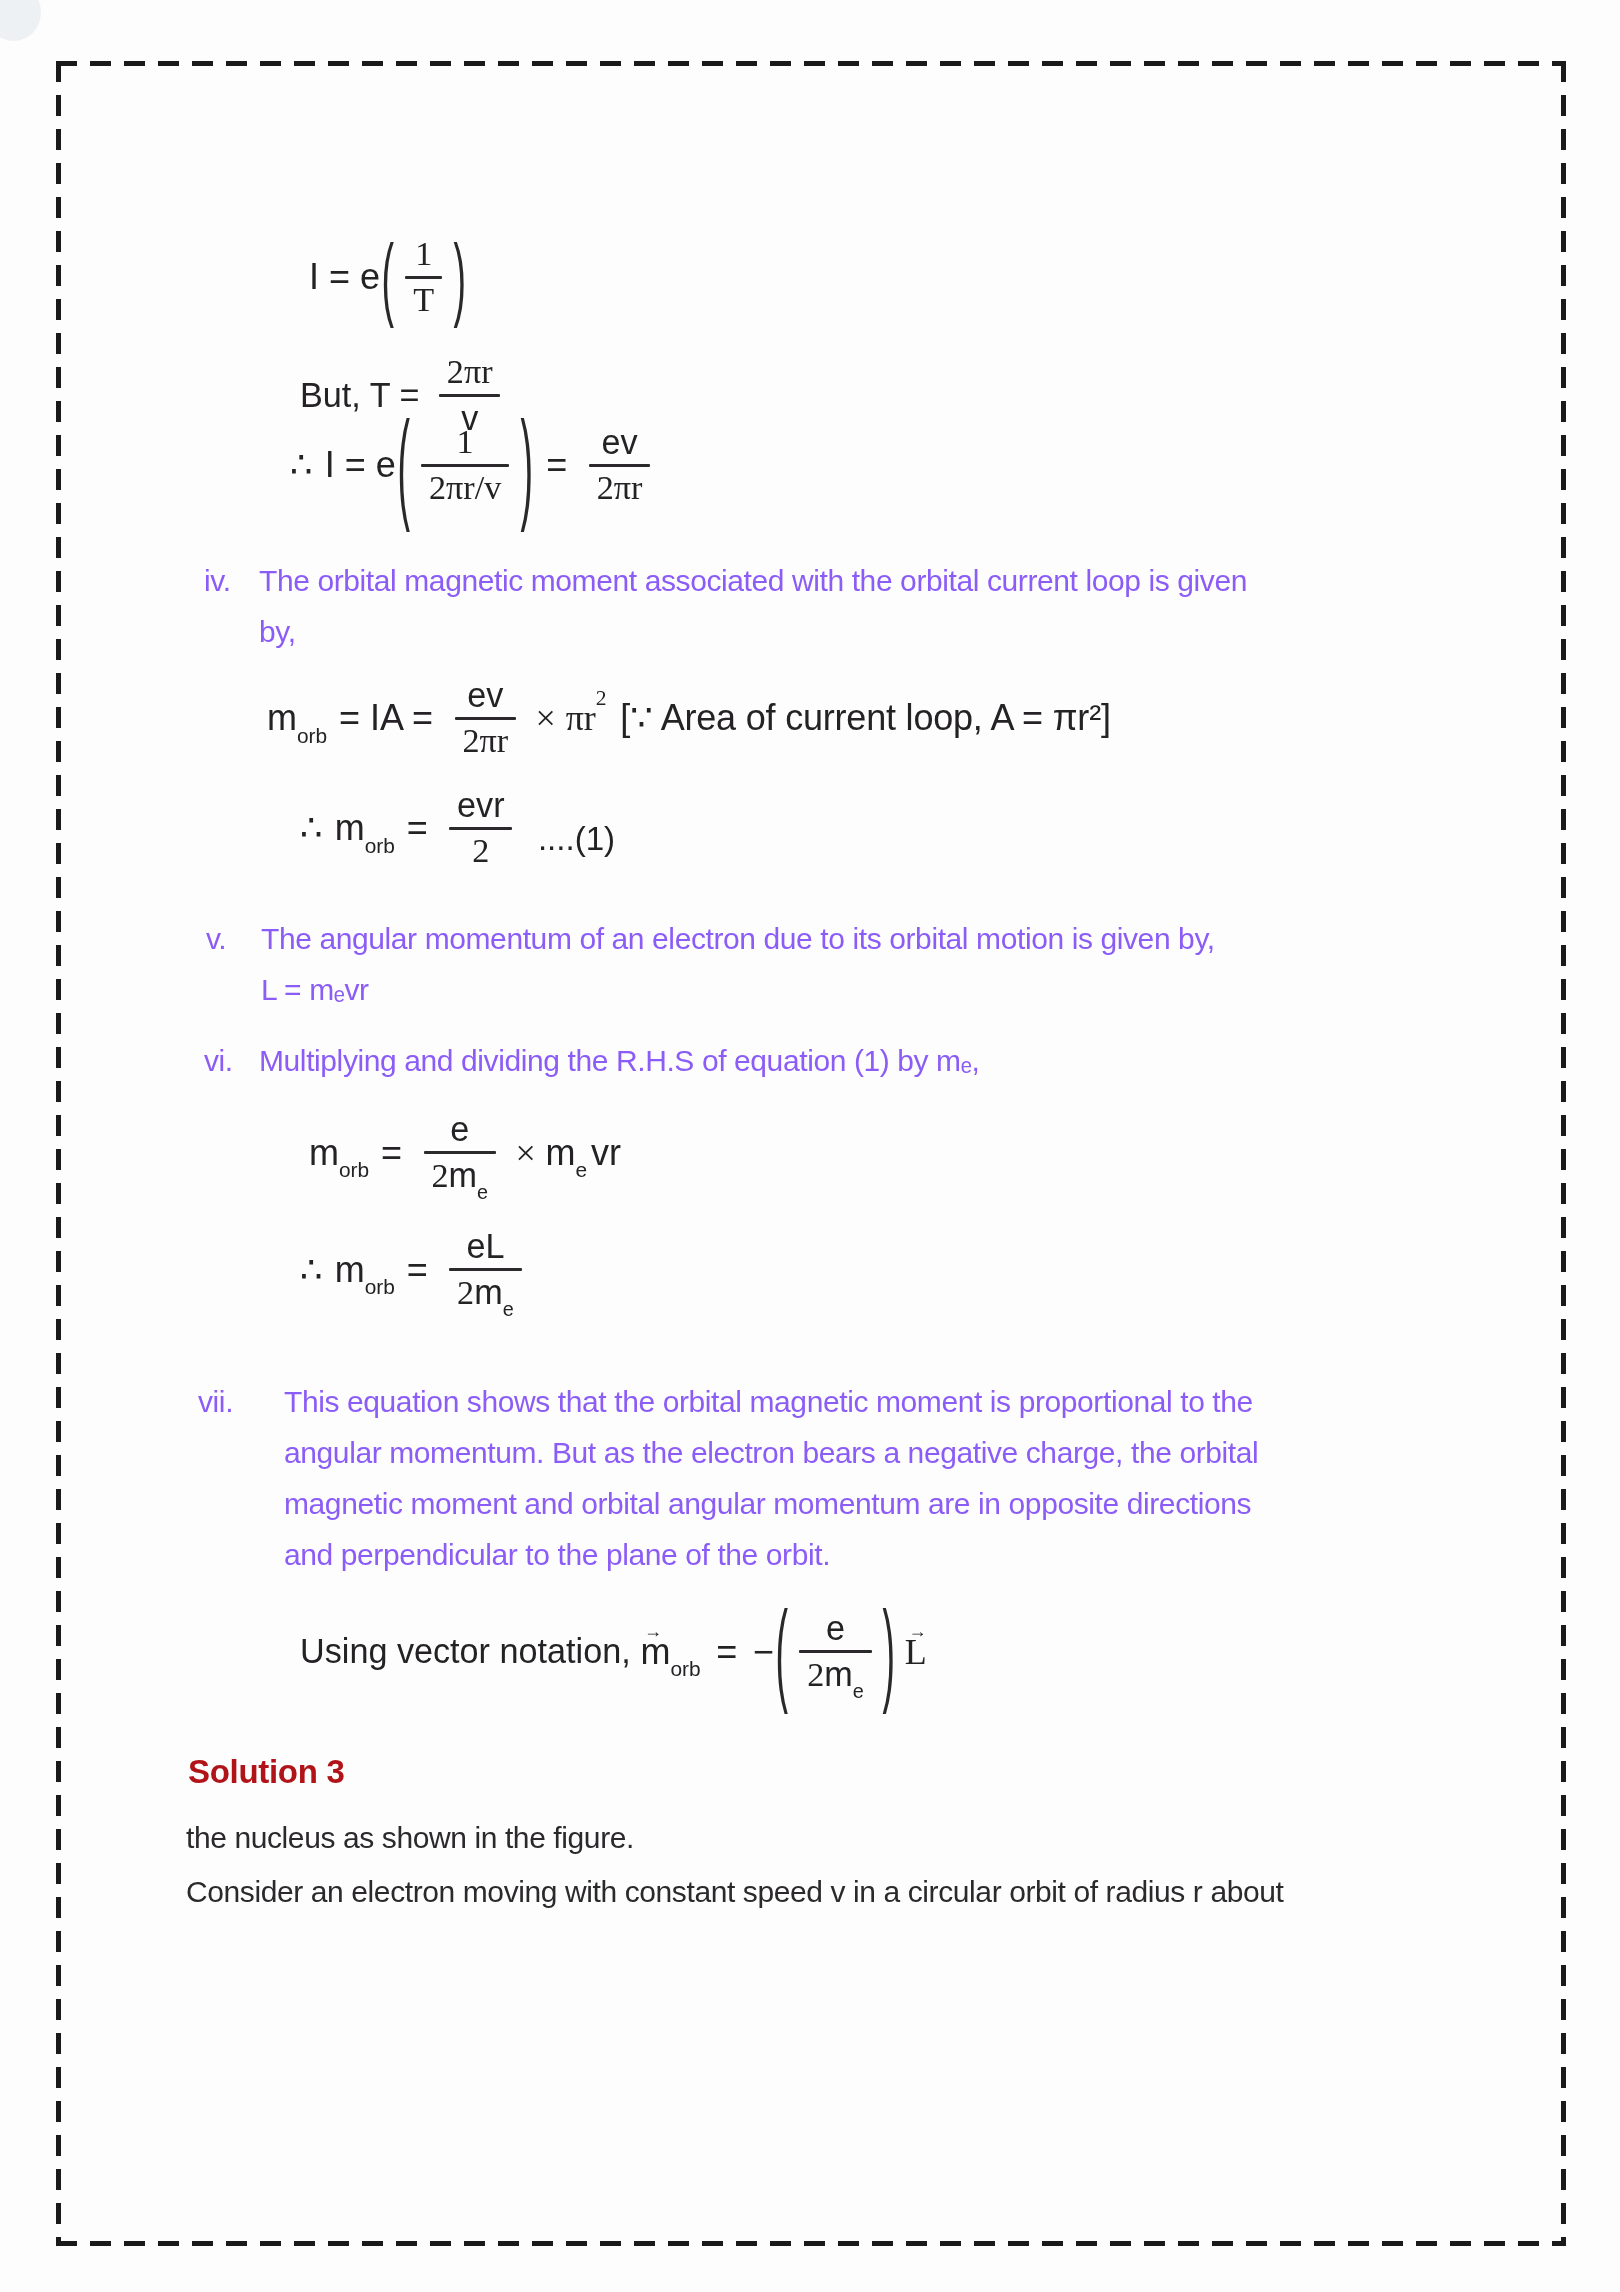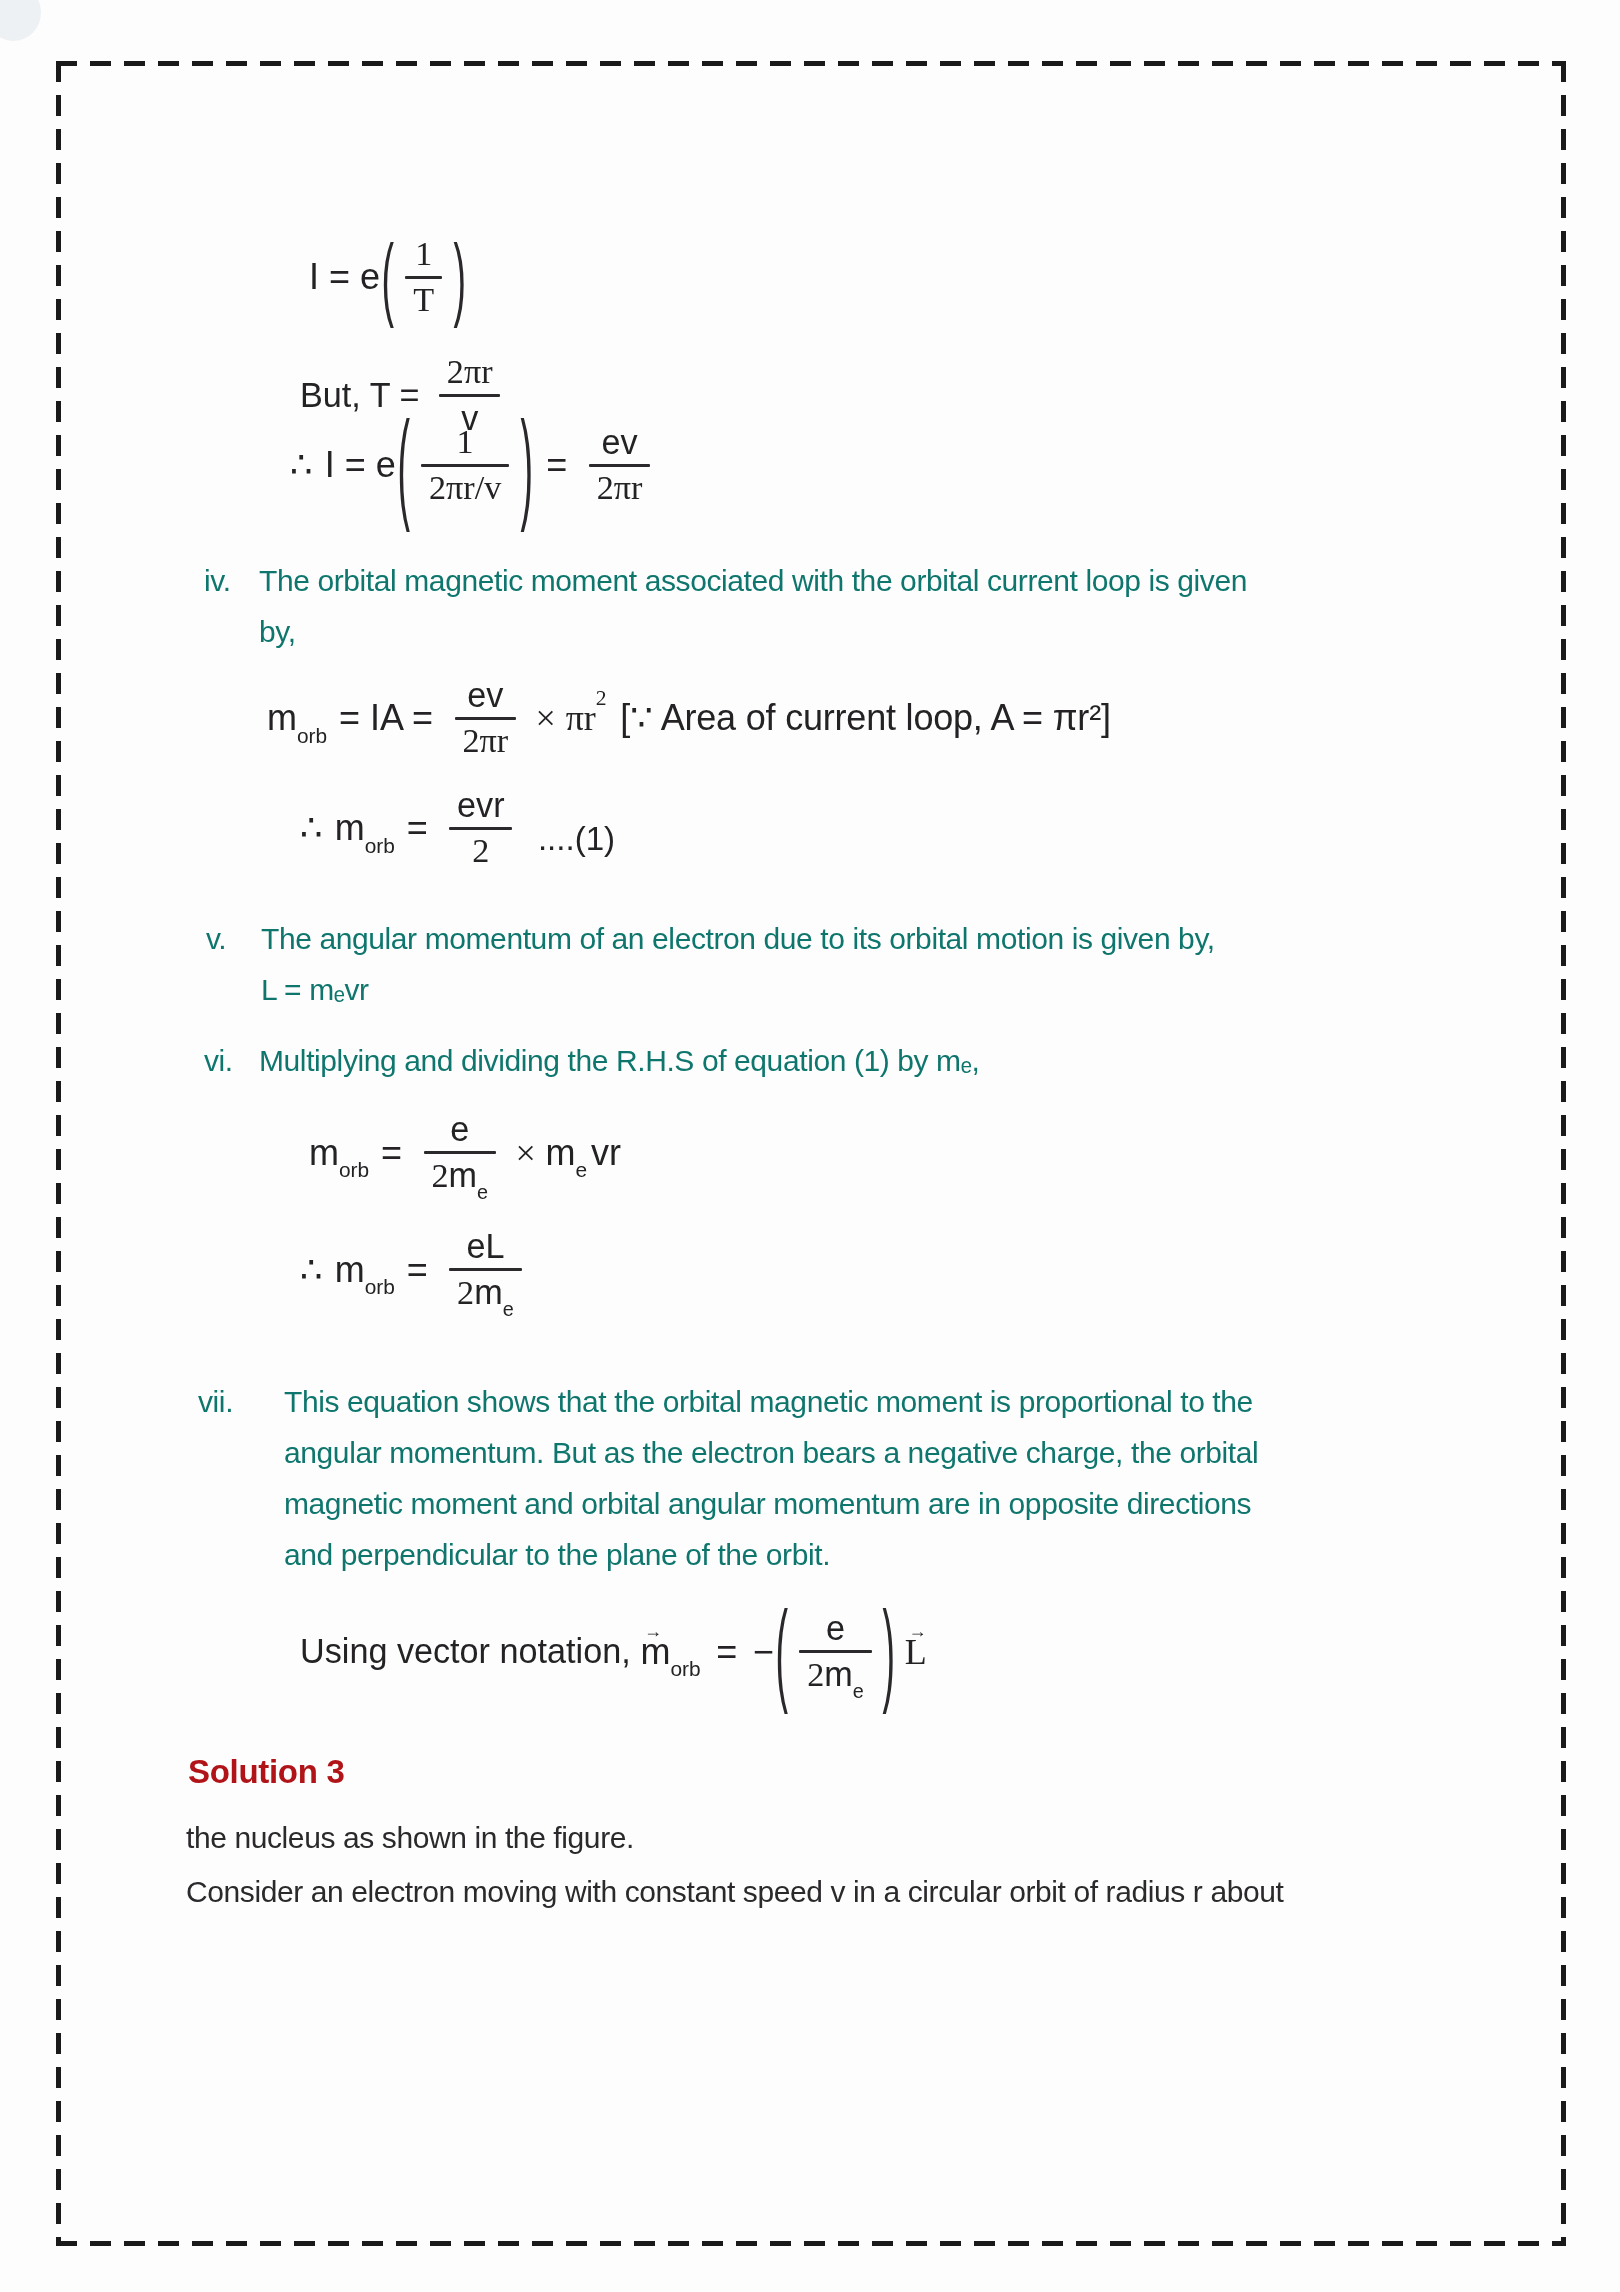--- a/index.html
+++ b/index.html
@@ -35,21 +35,21 @@
   sup.s { font-size:0.6em; line-height:0; position:relative; top:-0.55em; }
   .vec { position:relative; display:inline-block; }
   .vec .arr { position:absolute; left:0.2em; top:-0.55em; font-size:0.5em; }
   .therefore { margin-right:11.8px; }
   .times { margin:0 9.8px; font-family:"Liberation Serif","DejaVu Serif",serif; }
   .just { margin-left:13.7px; letter-spacing:-0.2px; }
   .eqtag { margin-left:15.7px; margin-top:21.6px; font-size:0.92em; }
 
   
   .item { position:absolute; display:flex; font-size:30px; letter-spacing:-0.4px;
-    line-height:51px; color:#0f766e; }
+    line-height:51px; color:#8b5cf6; }
   .item .marker { width:55px; flex:none; }
   .line { white-space:nowrap; }
   .heading { position:absolute; font-size:33px; font-weight:700; color:#b11418;
     letter-spacing:-0.3px; }
   .para { position:absolute; font-size:30px; letter-spacing:-0.4px; line-height:54px; }
 </style>
 </head>
 <body>
 
 <div class="page">

